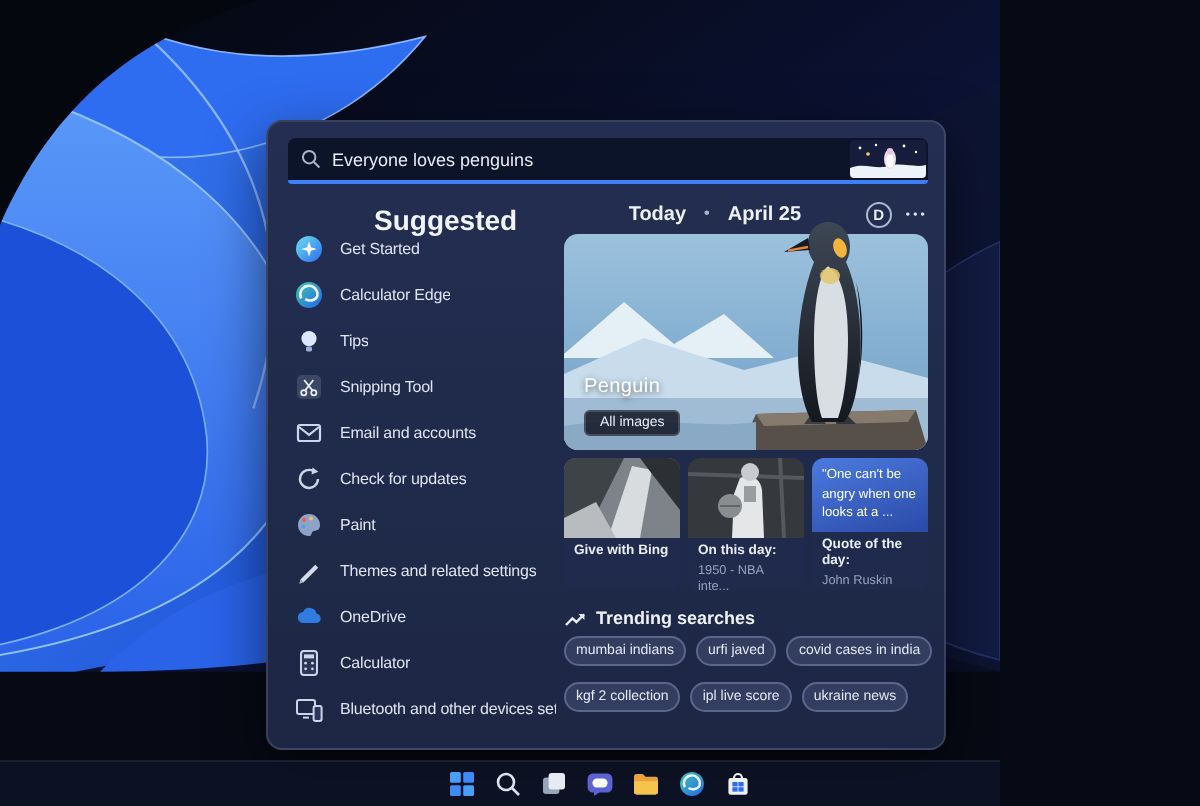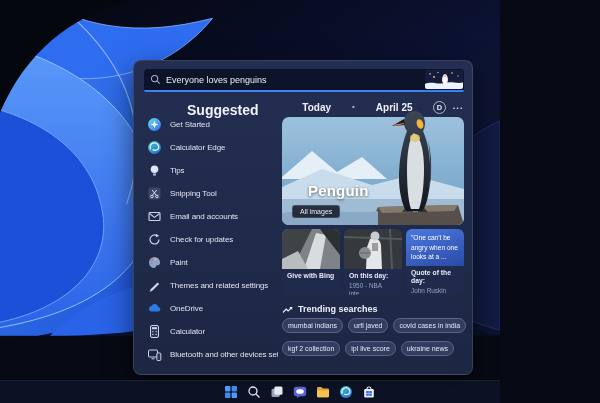--- a/index.html
+++ b/index.html
@@ -20,39 +20,39 @@
   .searchbox .mag { flex:0 0 auto; width:11px; height:11px; margin-right:5px; }
   .search-input { flex:1; background:transparent; border:none; outline:none;
     color:#e8ecf6; font-size:9px; font-family:inherit; }
   .search-art { flex:0 0 auto; width:38px; height:19px; margin-right:1px;
     border-radius:2px; overflow:hidden; }
 
   .hdr-sugg { position:absolute; left:12px; top:41px; font-size:14px; font-weight:bold; color:#f0f3fa;padding-left:41px; }
   .hdr-right { position:absolute; left:148px; right:8px; top:39px; height:15px;
     display:flex; align-items:center; }
   .hdr-center { flex:1; text-align:center; font-size:10px; font-weight:bold; color:#eef1f8;
-    display:flex; justify-content:center; align-items:flex-start; gap:21px; }
+    display:flex; justify-content:center; align-items:flex-start; gap:9px; }
   .hdr-center .dot { font-size:8px; color:#aab3cc; }
   .badge-d { width:13px; height:13px; border:1px solid #aeb8d2; border-radius:50%;
     color:#e9edf8; font-size:7.5px; font-weight:bold; display:flex; align-items:center;
     justify-content:center; margin-right:7px; }
   .more-dots { color:#dfe5f2; font-size:6px; letter-spacing:1.6px; }
 
   
   .slist { position:absolute; left:10px; top:52px; width:134px;text-align:right; }
   .s-item { display:flex; align-items:center; height:23px; gap:8px; padding-left:3px;
     border-radius:4px; cursor:default; }
   .s-ic { flex:0 0 15px; width:15px; height:15px; }
   .s-lb { font-size:8px; color:#dfe4f0; white-space:nowrap; overflow:hidden; letter-spacing:-.1px; }
 
   
   .hero { position:absolute; left:148px; top:56px; width:182px; height:108px; }
   .hero-bg { position:absolute; inset:0; border-radius:7px; overflow:hidden; }
   .hero-penguin { position:absolute; right:22px; bottom:6px; width:58px; height:112px; }
-  .hero-title { position:absolute; left:26px; bottom:26px; font-size:15px; font-weight:bold;
+  .hero-title { position:absolute; left:10px; bottom:26px; font-size:10px; font-weight:normal;
     color:#fff; text-shadow:0 1px 3px rgba(0,0,0,.6); letter-spacing:.2px; }
   .hero-btn { position:absolute; left:10px; bottom:7px; background:rgba(18,22,36,.85);
     color:#e9edf6; font-size:7px; padding:2px 7px; border-radius:3px; border:1px solid rgba(255,255,255,.15); }
 
   
   .cards { position:absolute; left:148px; top:168px; width:182px; height:66px;
     display:flex; gap:4px; }
   .card { width:58px; height:66px; border-radius:6px; overflow:hidden; background:#202a4c;
     display:flex; flex-direction:column; }
   .card-img { height:40px; position:relative; flex:0 0 auto; }

